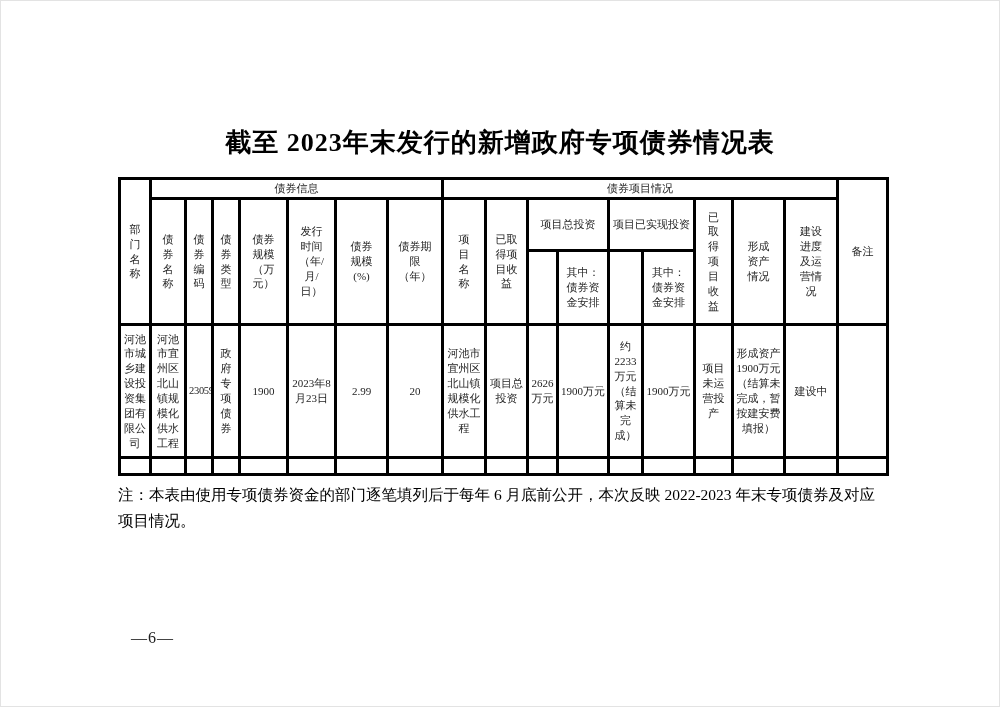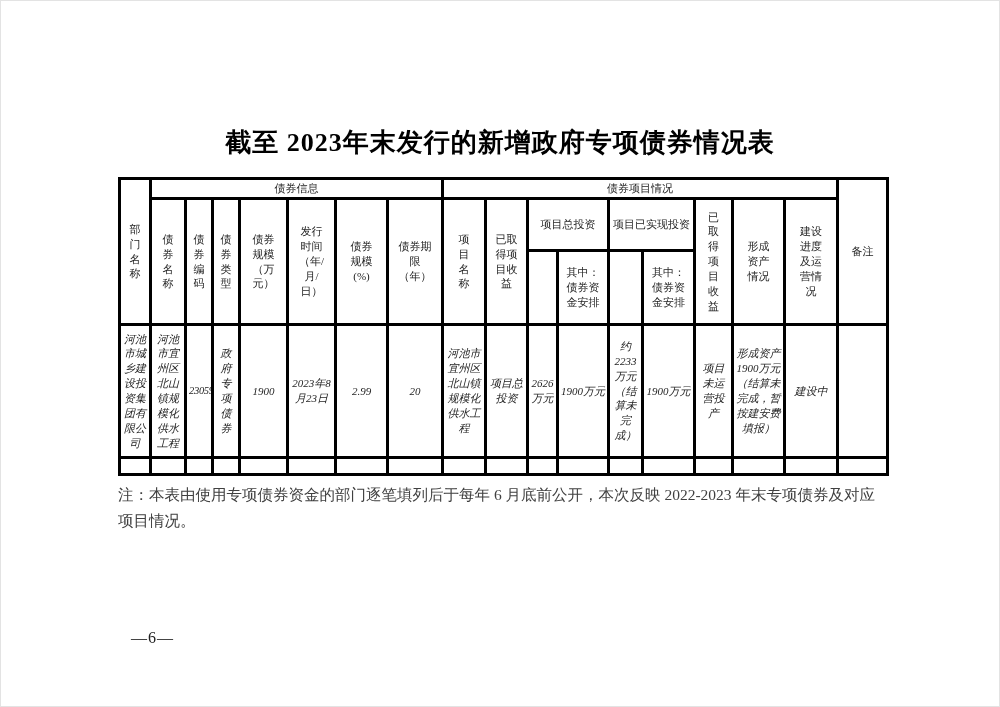--- a/index.html
+++ b/index.html
@@ -29,35 +29,35 @@
   table.bond-table td {
     border:3px solid #000000;
     padding:1px 2px;
     overflow:hidden;
     vertical-align:middle;
     text-align:center;
   }
   tr.r-group  { height:20px; }
   tr.r-head1  { height:52px; }
   tr.r-head2  { height:74px; }
-  tr.r-data   { height:133px;font-style:italic; }
+  tr.r-data   { height:133px; }
   tr.r-empty  { height:17px; }
   td.sub-head { vertical-align:top; padding-top:3px; }
   td.d {
     vertical-align:top; text-align:left; padding-top:2px;
   }
   td.d.num { text-align:center;margin-left:8px; }
   td.code { font-size:10.5px; letter-spacing:-0.3px; padding:2px 1px 1px 1px; }
   .cw1 { width:14px; margin:0 auto; }   
   .cw2 { width:26px; margin:0 auto; }   
   .cw3 { width:38px; margin:16px auto; }   
   .cwsub { width:37px; margin:0 auto; text-align:center; }
   .note {
     position:absolute; left:117px; top:481px; width:772px;
-    font-size:15.5px; line-height:1.65; color:#404040;
+    font-size:15.5px; line-height:1.65; color:#000000;
     text-align:left;
   }
   .page-number {
     position:absolute; left:130px; top:628px;
     font-size:16px; color:#222; letter-spacing:1px;
   }
 </style>
 </head>
 <body>
 

